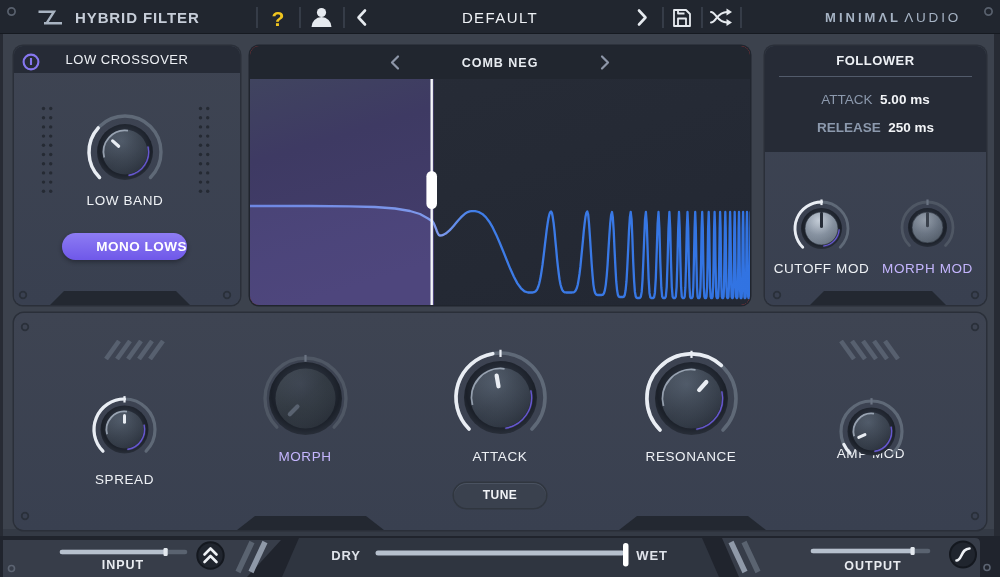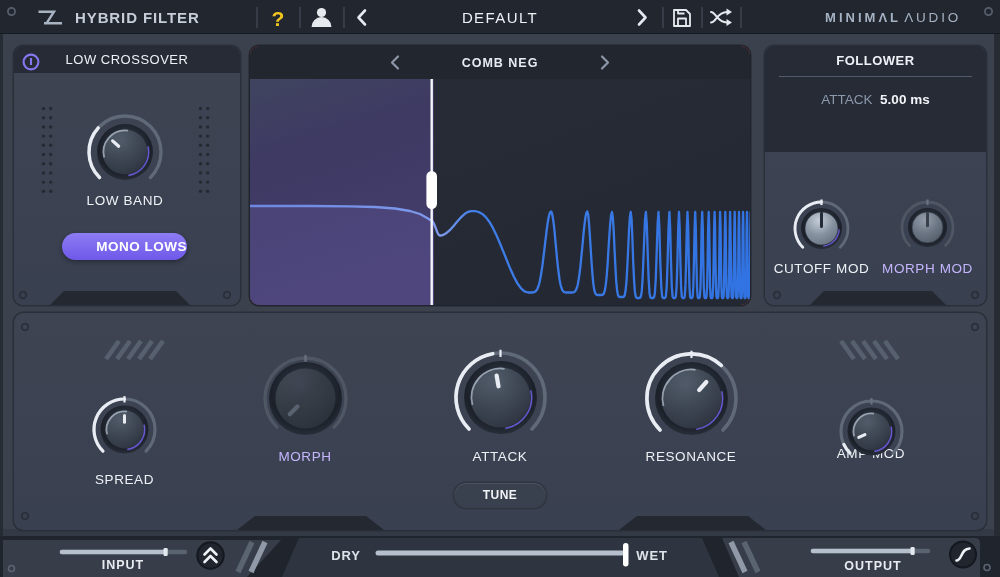--- a/index.html
+++ b/index.html
@@ -146,20 +146,21 @@
 <rect x="180.5" y="33" width="2.4" height="226" fill="#f4f6f9"></rect>
 <rect x="176.4" y="125" width="10.6" height="38" rx="5.3" fill="#ffffff"></rect>
 </svg>
 </div>
 
 <div class="panel" style="left:765px;top:46px;width:221px;height:259px;">
   <div class="abs" style="left:0;top:0;width:221px;height:106px;background:#262b36;border-radius:9px 9px 0 0;"></div>
   <div class="abs" style="width:221px;top:7px;text-align:center;color:#eef1f5;font-size:13px;font-weight:bold;letter-spacing:0.5px;">FOLLOWER</div>
   <div class="abs" style="left:14px;top:30px;width:193px;height:1px;background:#525b6b;"></div>
   <div class="abs" style="width:221px;top:46px;text-align:center;font-size:13.5px;"><span style="color:#8c99ad;font-weight:normal;">ATTACK</span>&nbsp; <span style="color:#f2f4f7;font-weight:bold;">5.00 ms</span></div>
+  <div class="abs" style="width:221px;top:74px;text-align:center;font-size:13.5px;"><span style="color:#8c99ad;font-weight:bold;">RELEASE</span>&nbsp; <span style="color:#f2f4f7;font-weight:bold;">250 ms</span></div>
   <svg class="abs" style="left:0;bottom:0" width="221" height="14" viewBox="0 0 221 14">
       <path d="M59,0 H167 L181,14 H45 Z" fill="#232831"></path>
     </svg>
 </div>
 <div class="lbl" style="left:821.5px;top:261px;font-size:13.5px;">CUTOFF MOD</div>
 <div class="lbl dim" style="left:927.5px;top:261px;font-size:13.5px;">MORPH MOD</div>
 
 <div class="panel" style="left:14px;top:313px;width:972px;height:217px;border-radius:10px;">
   <svg class="abs" style="left:0;bottom:0" width="972" height="14" viewBox="0 0 972 14">
     <path d="M241,0 H352 L370,14 H223 Z" fill="#232831"></path>

